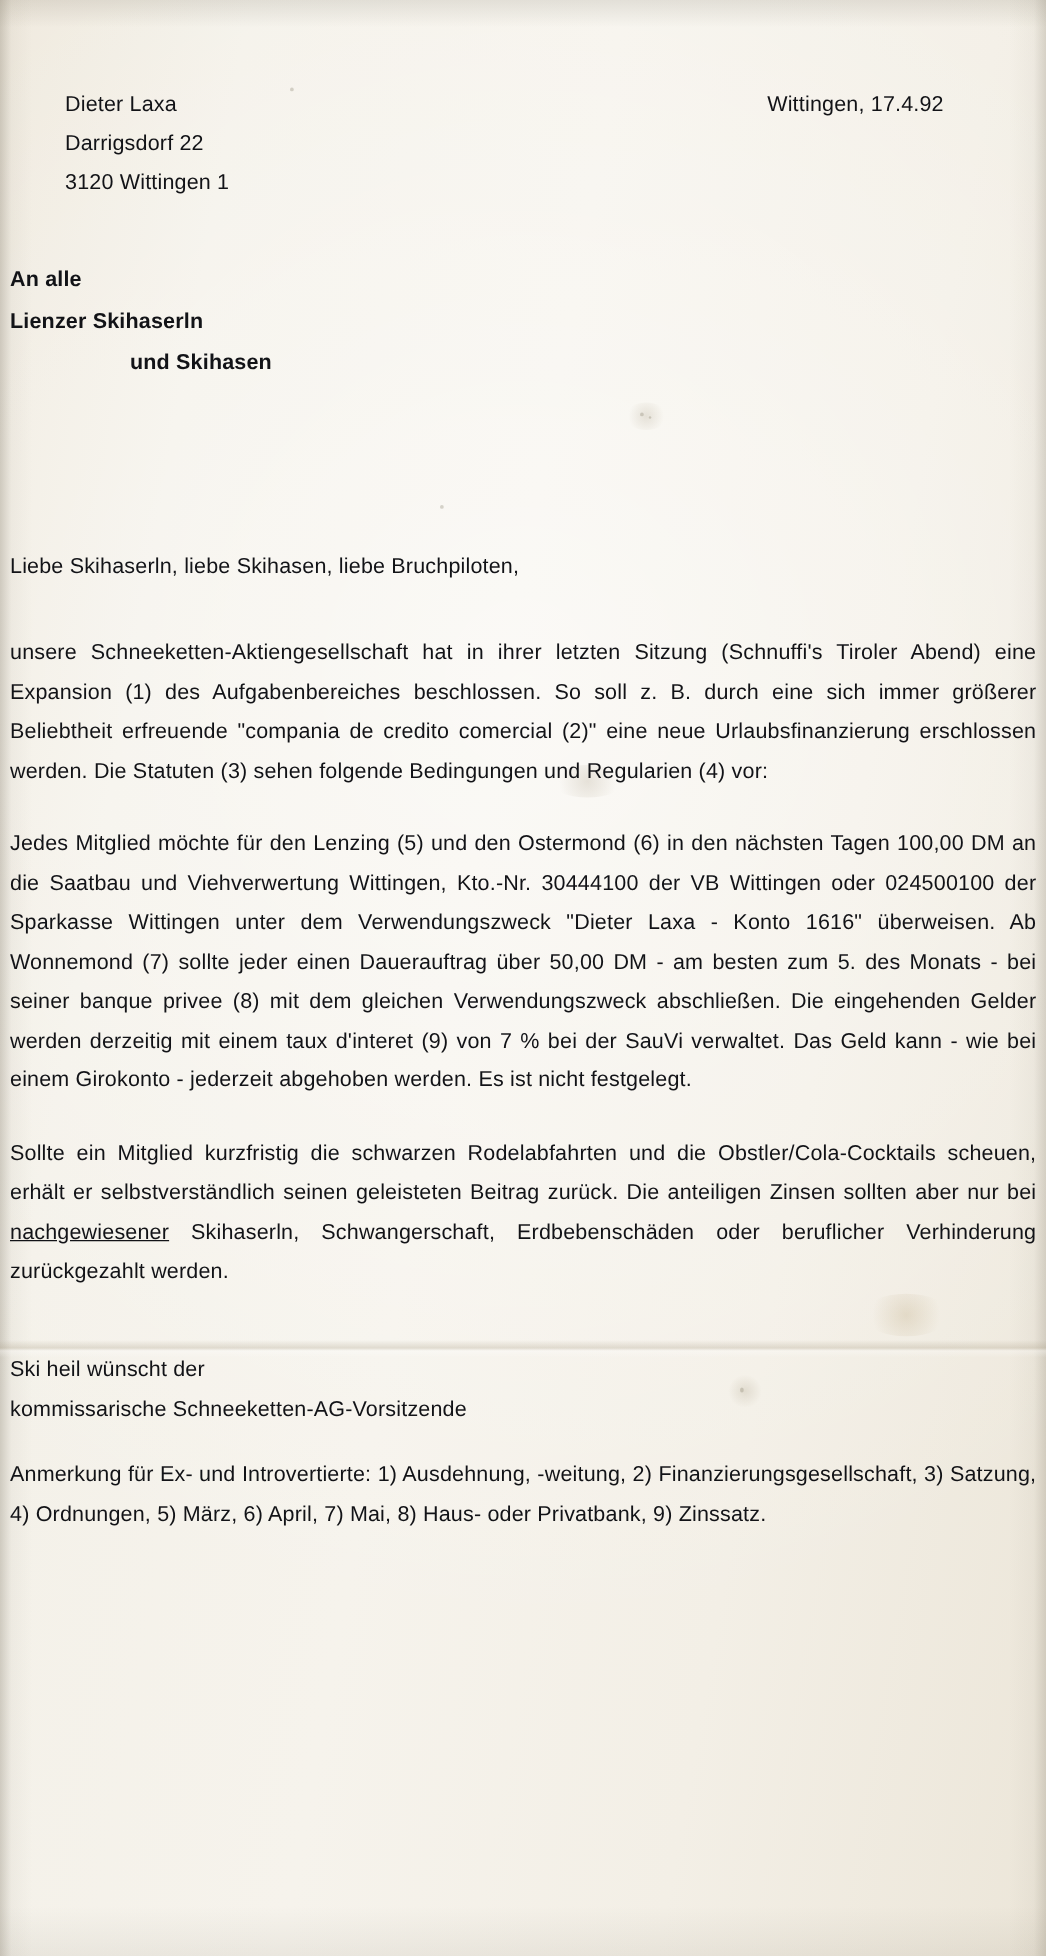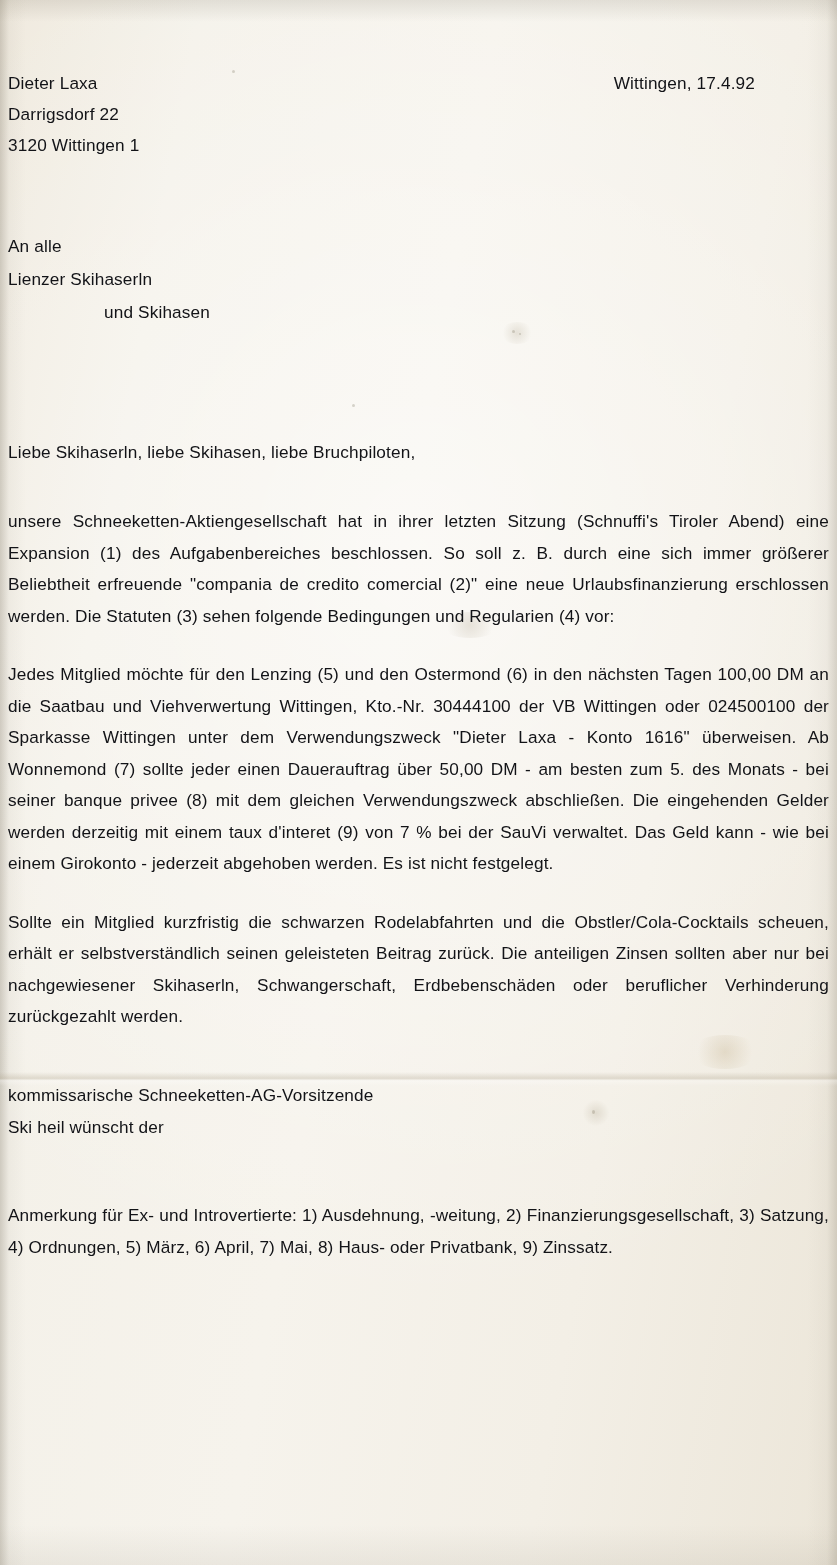--- a/index.html
+++ b/index.html
@@ -78,35 +78,37 @@
     position: absolute;
     top: 68px;
     left: 0;
     right: 0;
     padding: 0 30px 0 8px;
   }
   .header-row {
     display: flex;
     justify-content: space-between;
     align-items: baseline;
+    margin-left: 44px;
   }
   .sender {
     line-height: 31px;
   }
   .sender div { white-space: pre; }
   .place-date {
     white-space: pre;
     padding-right: 52px;
   }
 
   .recipient {
     position: absolute;
-    top: 230px;
+    top: 207px;
     left: 8px;
     line-height: 33px;
+    font-weight: bold;
   }
   .recipient .r1 { margin-left: 0; }
   .recipient .r2 { }
   .recipient .r3 { margin-left: 96px; }
 
   .salutation {
     position: absolute;
     top: 442px;
     left: 8px;
   }
@@ -128,28 +130,28 @@
 
   .closing {
     position: absolute;
     top: 1080px;
     left: 8px;
     line-height: 31.5px;
   }
 
   .footnotes {
     position: absolute;
-    top: 1200px;
+    top: 1164px;
     left: 8px;
     width: 821px;
     text-align: justify;
     line-height: 31.5px;
   }
 
-  .u { }
+  .u { text-decoration: underline; }
 
   
   .content { text-rendering: optimizeLegibility; }
 </style>
 </head>
 <body>
 
 <div id="page">
 
   <div class="smudge" style="left:500px; top:322px; width:34px; height:22px;"></div>
@@ -183,20 +185,20 @@
 
     <div class="salutation line">Liebe Skihaserln, liebe Skihasen, liebe Bruchpiloten,</div>
 
     <div class="body">
       <p class="para">unsere Schneeketten-Aktiengesellschaft hat in ihrer letzten Sitzung (Schnuffi's Tiroler Abend) eine Expansion (1) des Aufgabenbereiches beschlossen. So soll z. B. durch eine sich immer größerer Beliebtheit erfreuende "compania de credito comercial (2)" eine neue Urlaubsfinanzierung erschlossen werden. Die Statuten (3) sehen folgende Bedingungen und Regularien (4) vor:</p>
       <p class="para">Jedes Mitglied möchte für den Lenzing (5) und den Ostermond (6) in den nächsten Tagen 100,00 DM an die Saatbau und Viehverwertung Wittingen, Kto.-Nr. 30444100 der VB Wittingen oder 024500100 der Sparkasse Wittingen unter dem Verwendungszweck "Dieter Laxa - Konto 1616" überweisen. Ab Wonnemond (7) sollte jeder einen Dauerauftrag über 50,00 DM - am besten zum 5. des Monats - bei seiner  banque privee (8) mit dem gleichen Verwendungszweck abschließen. Die eingehenden Gelder werden derzeitig mit einem taux d'interet (9) von 7 % bei der SauVi verwaltet. Das Geld kann - wie bei einem Girokonto - jederzeit abgehoben werden. Es ist nicht festgelegt.</p>
       <p class="para"><span>Sollte ein Mitglied kurzfristig die schwarzen Rodelabfahrten und die Obstler/Cola-Cocktails scheuen, erhält er selbstverständlich seinen geleisteten Beitrag zurück. Die anteiligen Zinsen sollten aber nur bei </span><span class="u">nachgewiesener</span><span> Skihaserln, Schwangerschaft, Erdbebenschäden oder beruflicher Verhinderung zurückgezahlt werden.</span></p>
     </div>
 
     <div class="closing">
+      <div class="line">Ski heil wünscht der</div>
       <div class="line">kommissarische Schneeketten-AG-Vorsitzende</div>
-      <div class="line">Ski heil wünscht der</div>
     </div>
 
     <div class="footnotes para">Anmerkung für Ex- und Introvertierte: 1) Ausdehnung, -weitung, 2) Finanzierungsgesellschaft, 3) Satzung, 4) Ordnungen, 5) März, 6) April, 7) Mai, 8) Haus- oder Privatbank, 9) Zinssatz.</div>
 
   </div>
 </div>
 
 </body></html>

